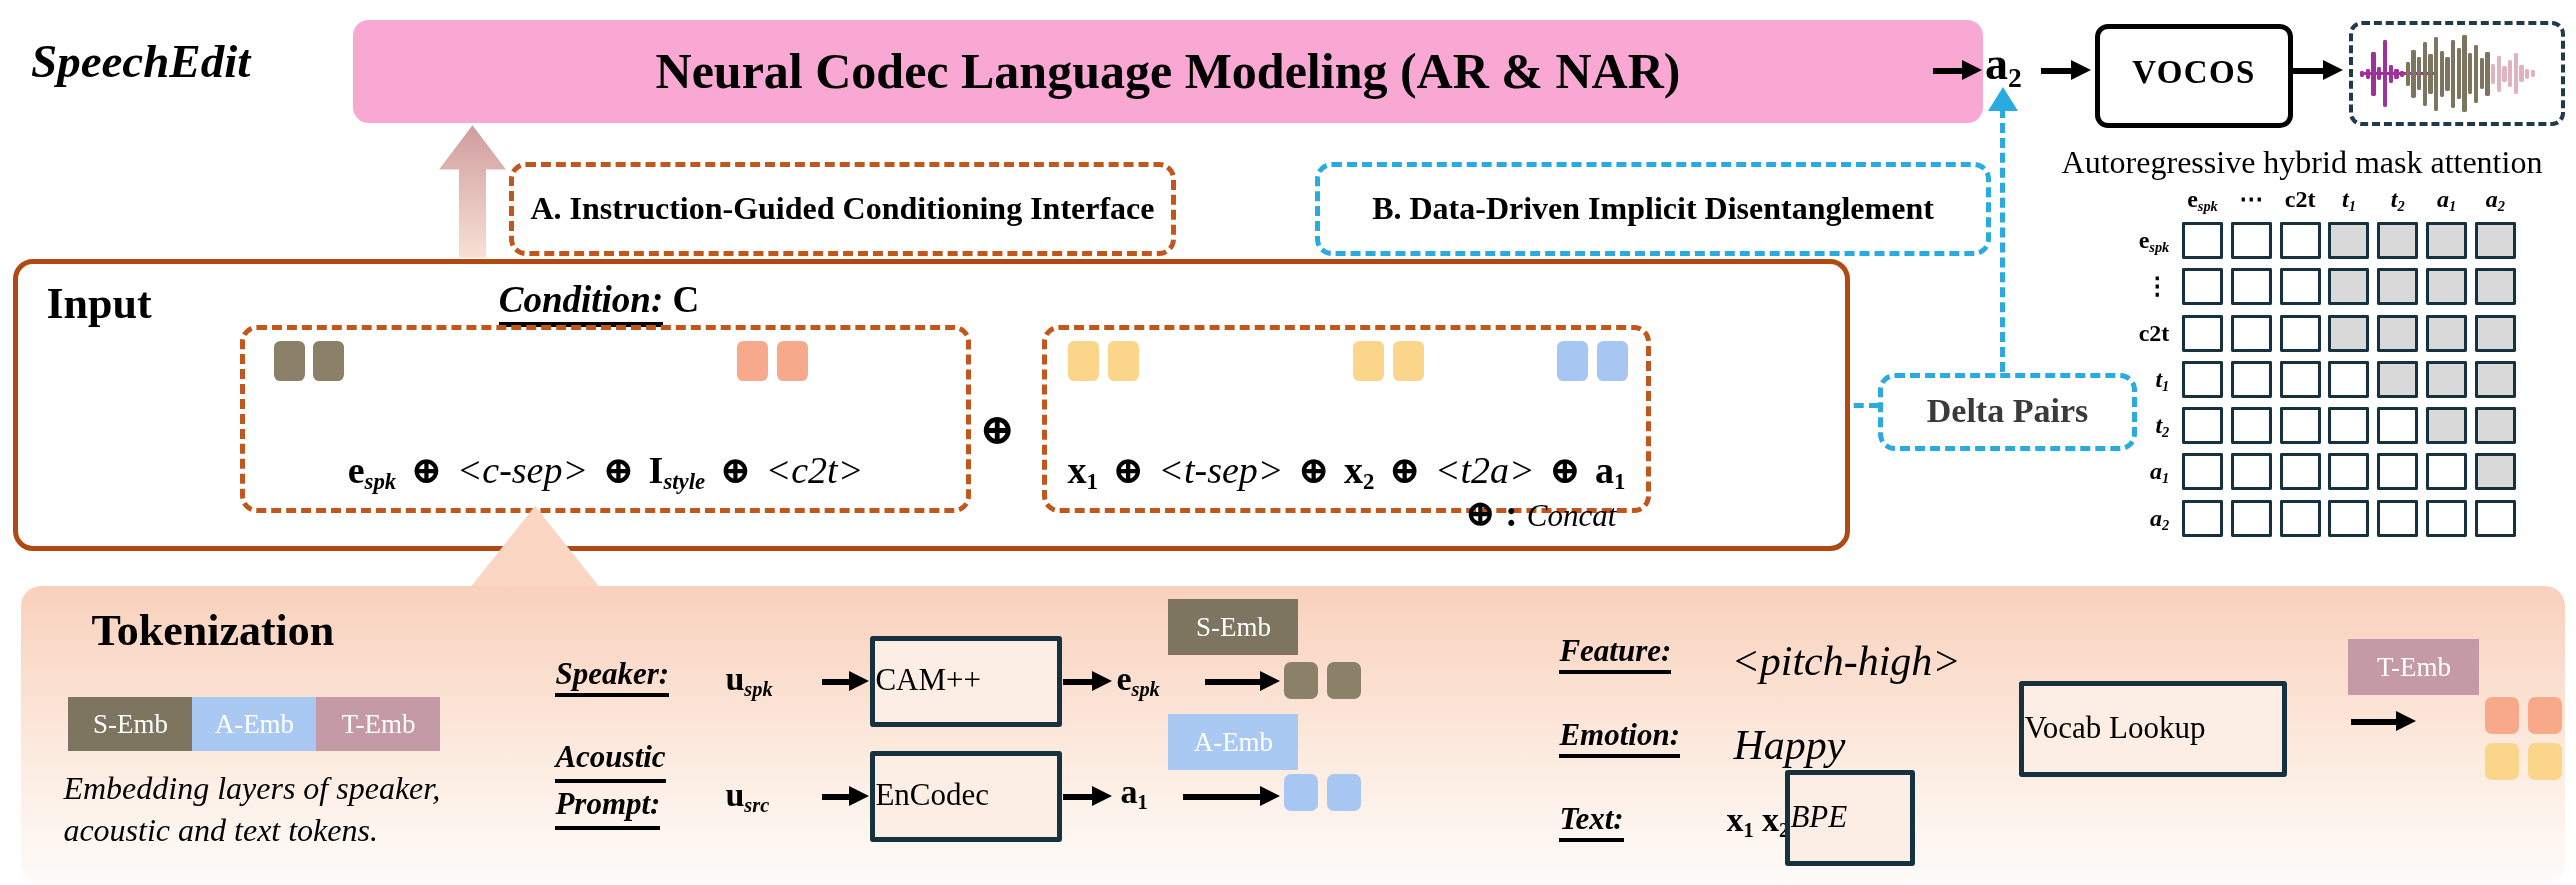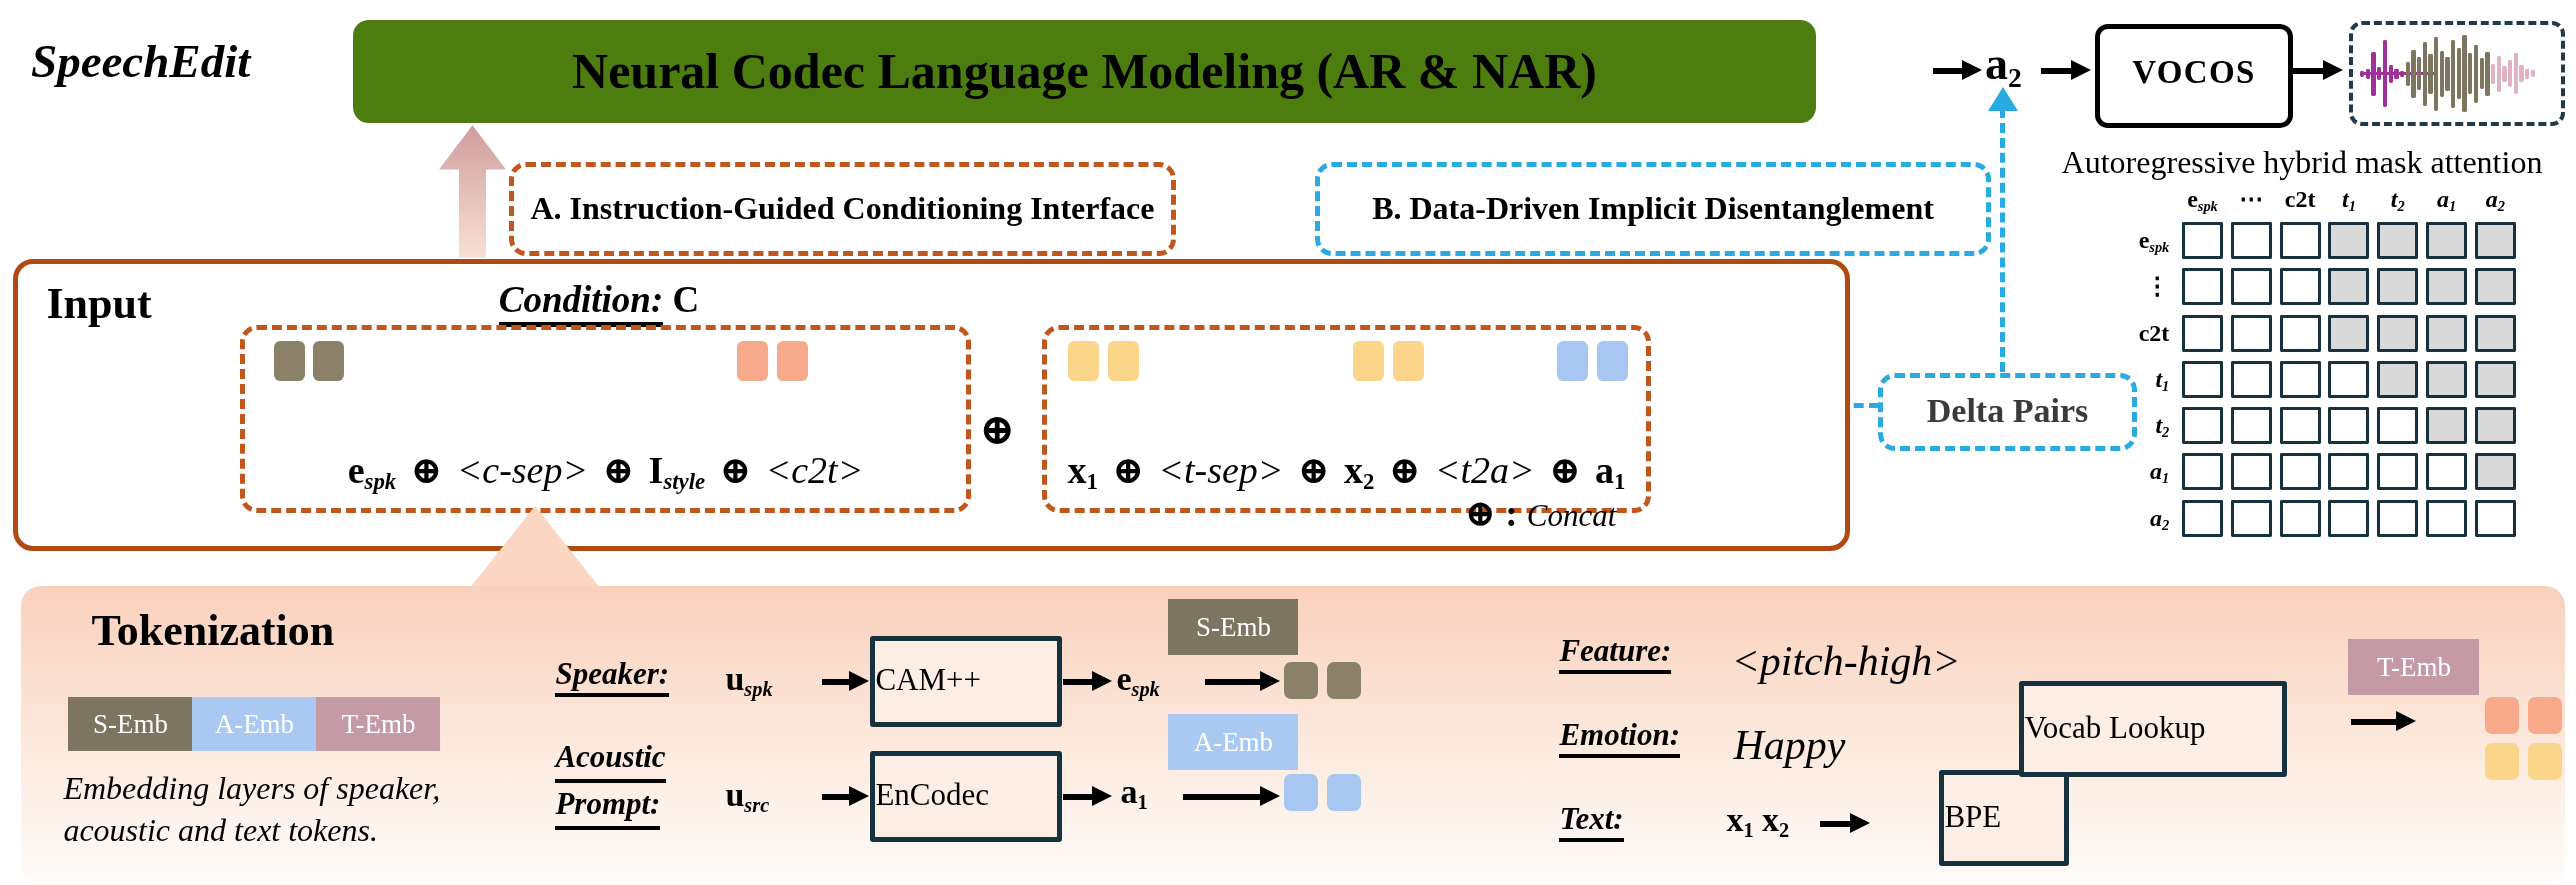--- a/index.html
+++ b/index.html
@@ -4,21 +4,21 @@
 <style>
   html,body{margin:0;padding:0;background:#ffffff;}
   #canvas{position:relative;width:2576px;height:885px;background:#fff;overflow:hidden;
           font-family:"Liberation Serif","DejaVu Serif",serif;color:#000;}
   .abs{position:absolute;}
   sub{font-size:60%;vertical-align:-0.28em;}
   .it{font-style:italic;}
   .bd{font-weight:bold;}
   
   #speechedit{left:31px;top:34px;font-size:47px;font-weight:bold;font-style:italic;}
-  #banner{left:353px;top:20px;width:1463px;height:103px;background:#4d7c0f;border-radius:15.7px;}
+  #banner{left:353px;top:20px;width:1630px;height:103px;background:#f9a8d4;border-radius:15.7px;}
   #banner .t{width:100%;text-align:center;line-height:103px;font-size:50px;font-weight:bold;}
   
   .arr{position:absolute;height:5.7px;background:#000;}
   .arr::after{content:"";position:absolute;right:-18.5px;top:-7.8px;width:0;height:0;
     border-left:20px solid #000;border-top:10.7px solid transparent;border-bottom:10.7px solid transparent;}
   #a2{left:1985px;top:37px;font-size:46px;font-weight:bold;}
   #vocos{left:2095px;top:23.5px;width:188px;height:94px;border:5.7px solid #000;border-radius:13px;background:#fff;}
   #vocos .t{width:100%;text-align:center;line-height:86px;font-size:33px;font-weight:bold;letter-spacing:1.4px;}
   #wavebox{left:2349px;top:21.4px;width:208px;height:97px;border:4.3px dashed #1e3a4c;border-radius:13px;background:#fff;}
   #waveform{position:absolute;left:7.1px;top:0;right:4.3px;bottom:0;display:flex;align-items:center;gap:1.4px;}
@@ -360,21 +360,21 @@
     <div class="abs val-it" style="left:1710px;top:51px;">&lt;pitch-high&gt;</div>
     <div class="abs rowlab" style="left:1538px;top:131px;">
       <span class="u">Emotion:</span></div>
     <div class="abs val-it" style="left:1712px;top:135px;">Happy</div>
     <div class="abs rowlab" style="left:1538px;top:215px;">
       <span class="u">Text:</span></div>
     <div class="abs mvar" style="left:1705px;top:215px;">
       <span>x</span><sub>1</sub>
       <span>x</span><sub>2</sub></div>
     <div class="arr" style="left:1799px;top:235px;width:31px;"></div>
-    <div class="nnbox" style="left:1918px;top:184px;width:120px;height:86px;">
+    <div class="nnbox" style="left:1764px;top:184px;width:120px;height:86px;font-style:italic;">
       <div class="t" style="line-height:83px;">BPE</div>
       </div>
 
     <div class="arr" style="left:2004px;top:133px;width:33px;"></div>
     <div class="nnbox" style="left:1998px;top:95px;width:258px;height:86px;">
       <div class="t" style="line-height:83px;">Vocab Lookup</div>
       </div>
     <div class="arr" style="left:2330px;top:133px;width:46px;"></div>
     <div class="embbox" style="left: 2327px; top: 53px; width: 131px; background: rgb(196, 154, 166);">T-Emb</div>
     <div class="chips small" style="left:2464px;top:111px;">

